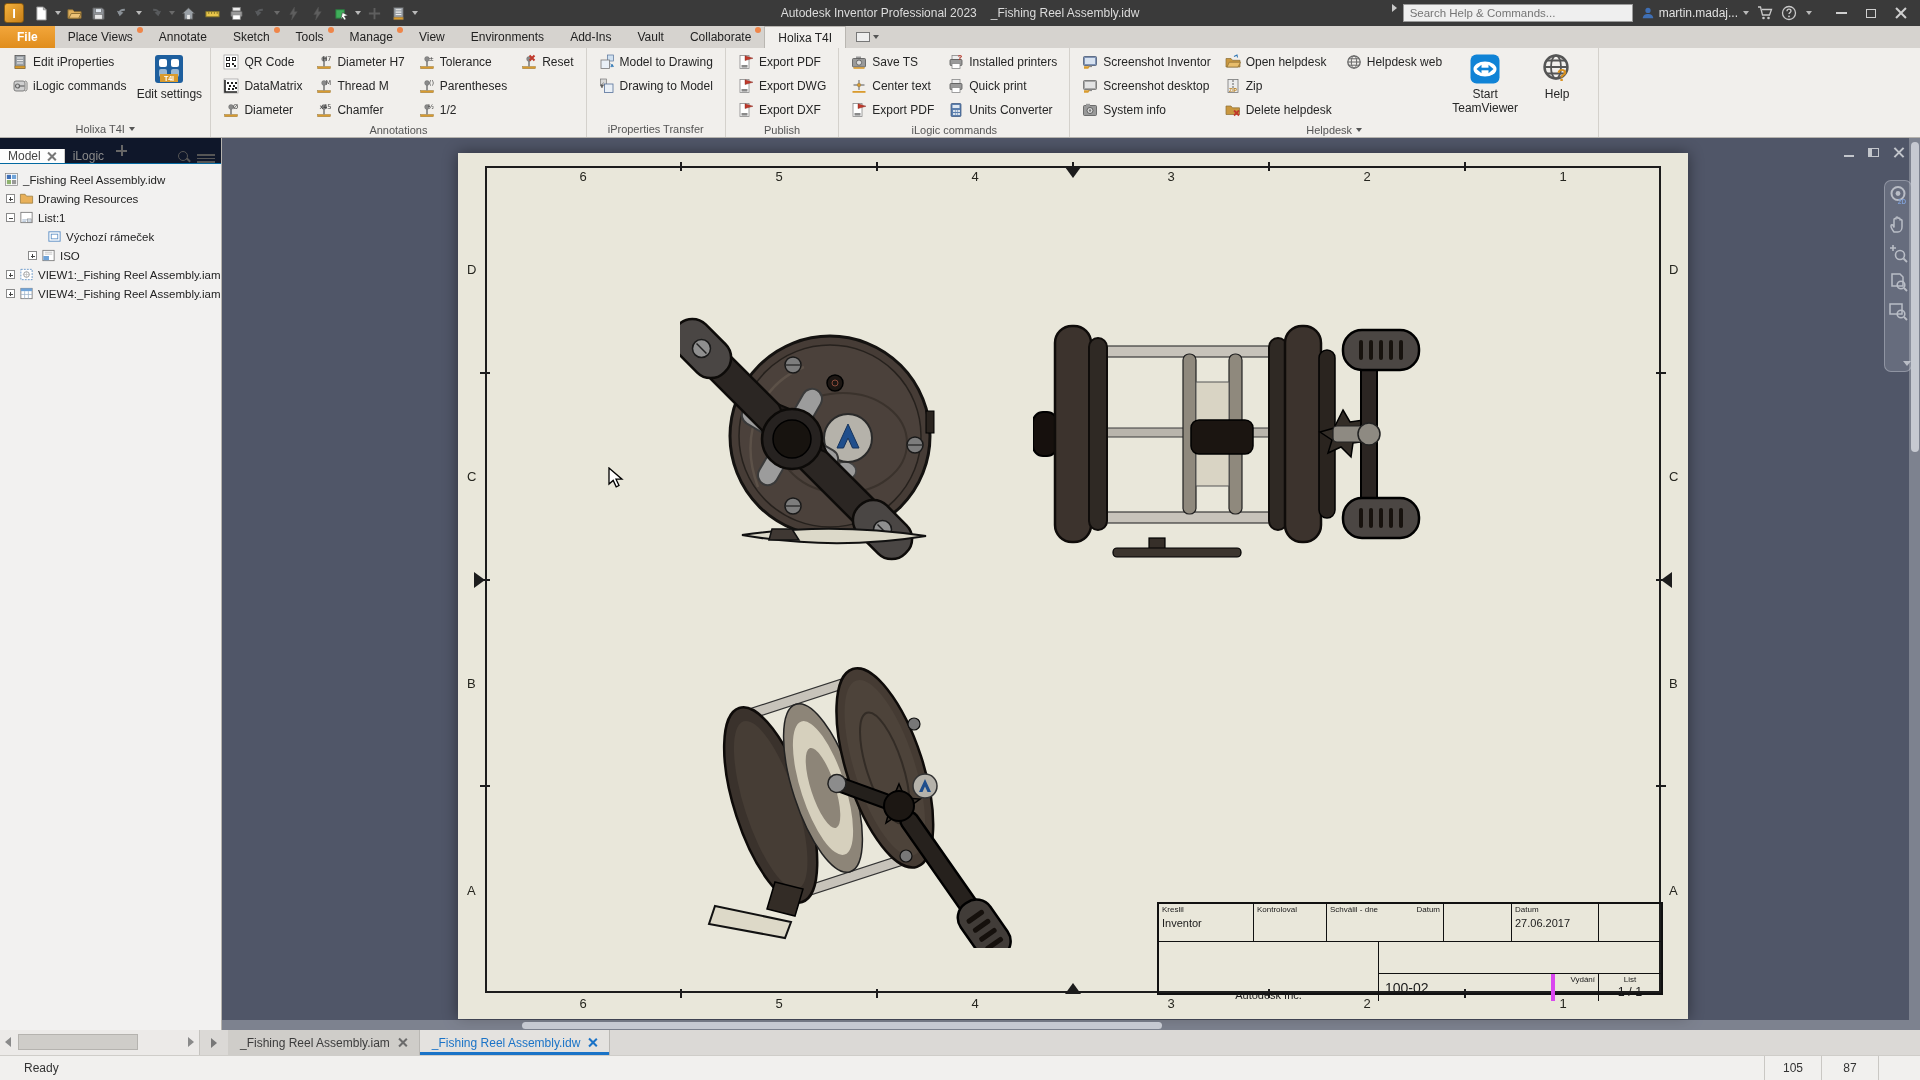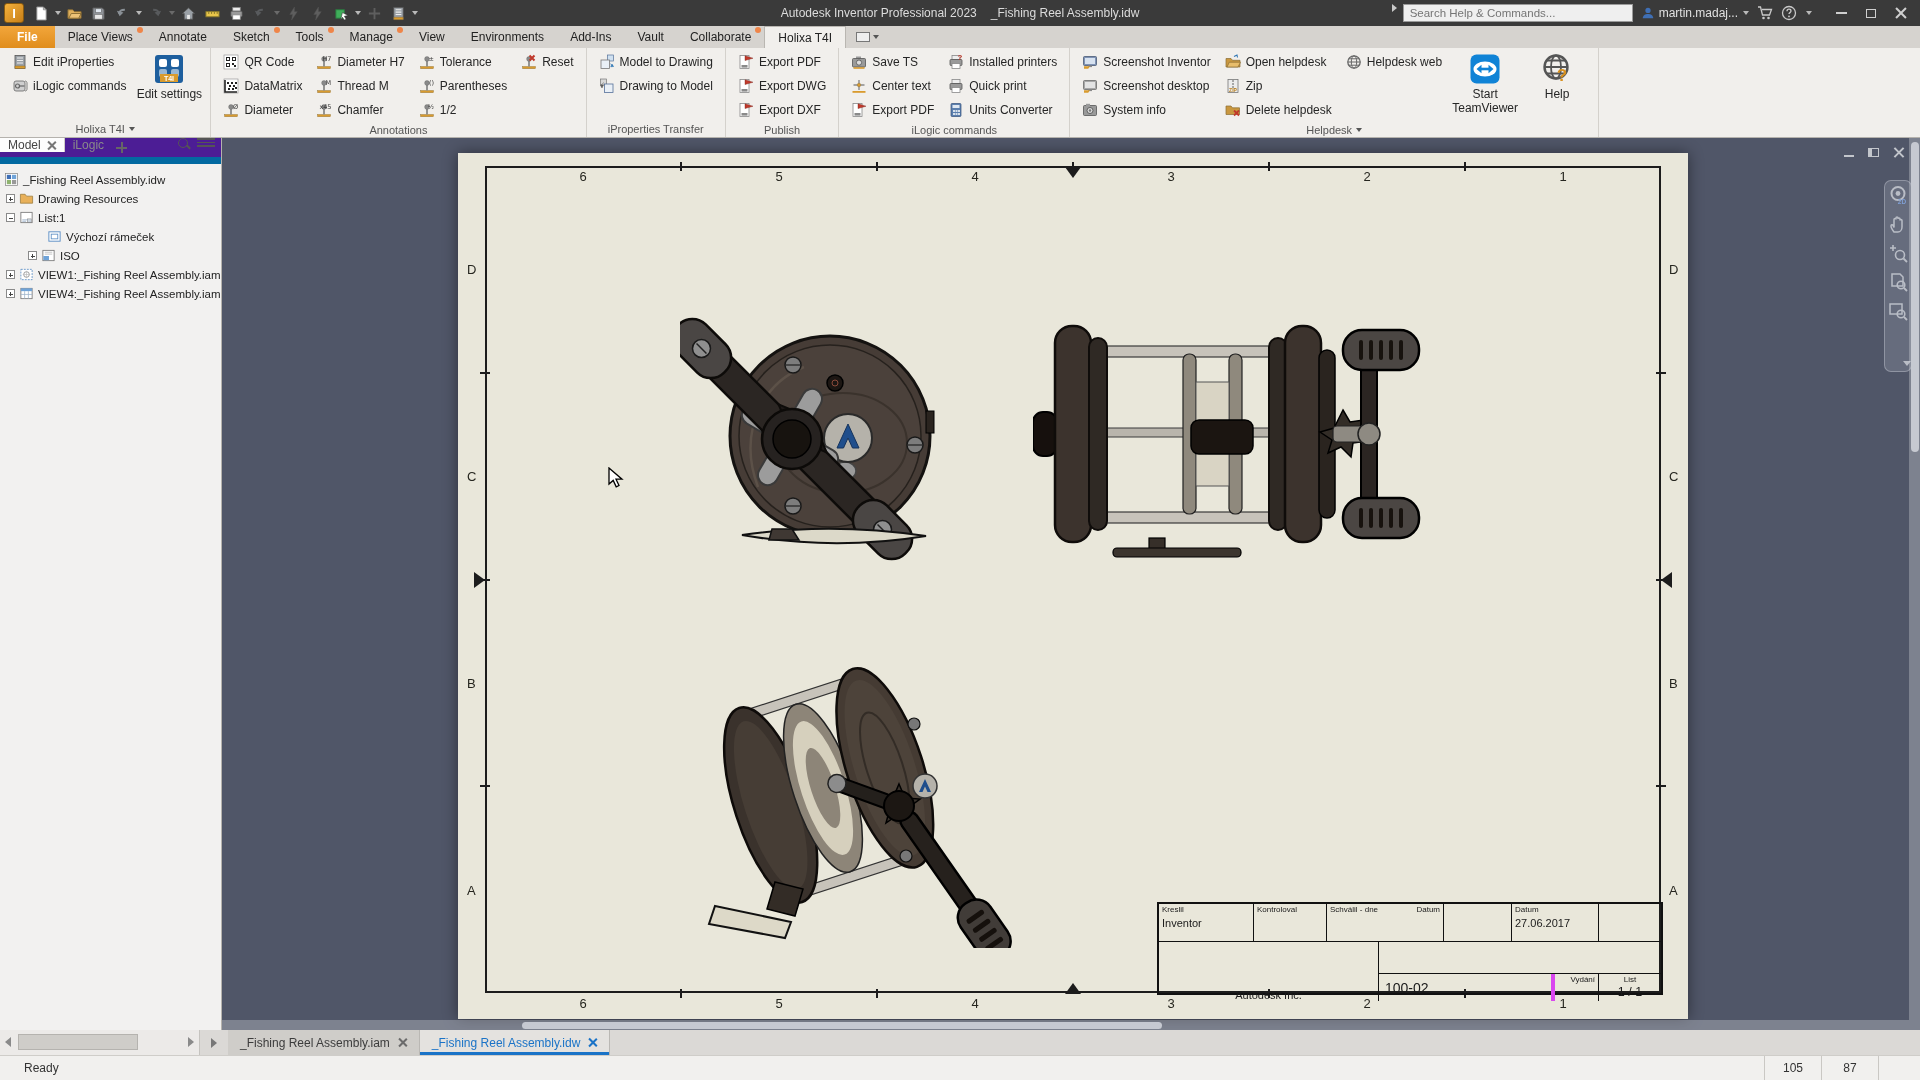--- a/index.html
+++ b/index.html
@@ -48,21 +48,21 @@
   .rbig { width:72px; display:flex; flex-direction:column; align-items:center; justify-content:flex-start; font-size:12px; color:#262626; text-align:center; padding-top:3px; line-height:1.15; }
   .rbig svg { width:32px; height:32px; margin-bottom:3px; }
   .rlabel { height:17px; display:flex; align-items:center; justify-content:center; gap:4px; font-size:11px; color:#555; }
   svg text.ictx { font-size:6.5px; fill:#3a3a3a; font-family:"DejaVu Sans",sans-serif; }
 
   
   .main { position:absolute; left:0; top:138px; width:1920px; height:892px; display:flex; }
 
   
   .browser { width:222px; background:#f2f1f0; border-right:1px solid #b5b2ad; display:flex; flex-direction:column; }
-  .btabs { height:26px; background:#4c1d95; display:flex; align-items:flex-start; font-size:12px; color:#444; border-bottom:7px solid #0369a1; }
+  .btabs { height:26px; background:#0f172a; display:flex; align-items:flex-end; font-size:12px; color:#444; border-bottom:1px solid #0369a1; }
   .btab { display:flex; align-items:center; gap:6px; padding:0 8px; }
   .btab.active { background:#fdfdfd; border-right:1px solid #cfccc8; }
   .bx { position:relative; width:9px; height:9px; }
   .bx::before,.bx::after { content:""; position:absolute; left:4px; top:-1px; width:1.5px; height:11px; background:#777; }
   .bx::before { transform:rotate(45deg);} .bx::after { transform:rotate(-45deg);}
   .bplus { position:relative; width:11px; height:11px; margin:auto 4px; }
   .bplus::before { content:""; position:absolute; left:0; top:5px; width:11px; height:1.5px; background:#666; }
   .bplus::after { content:""; position:absolute; left:5px; top:0; width:1.5px; height:11px; background:#666; }
   .btab-spacer { flex:1; }
   .bsearch { width:26px; display:flex; align-items:center; justify-content:center; }

